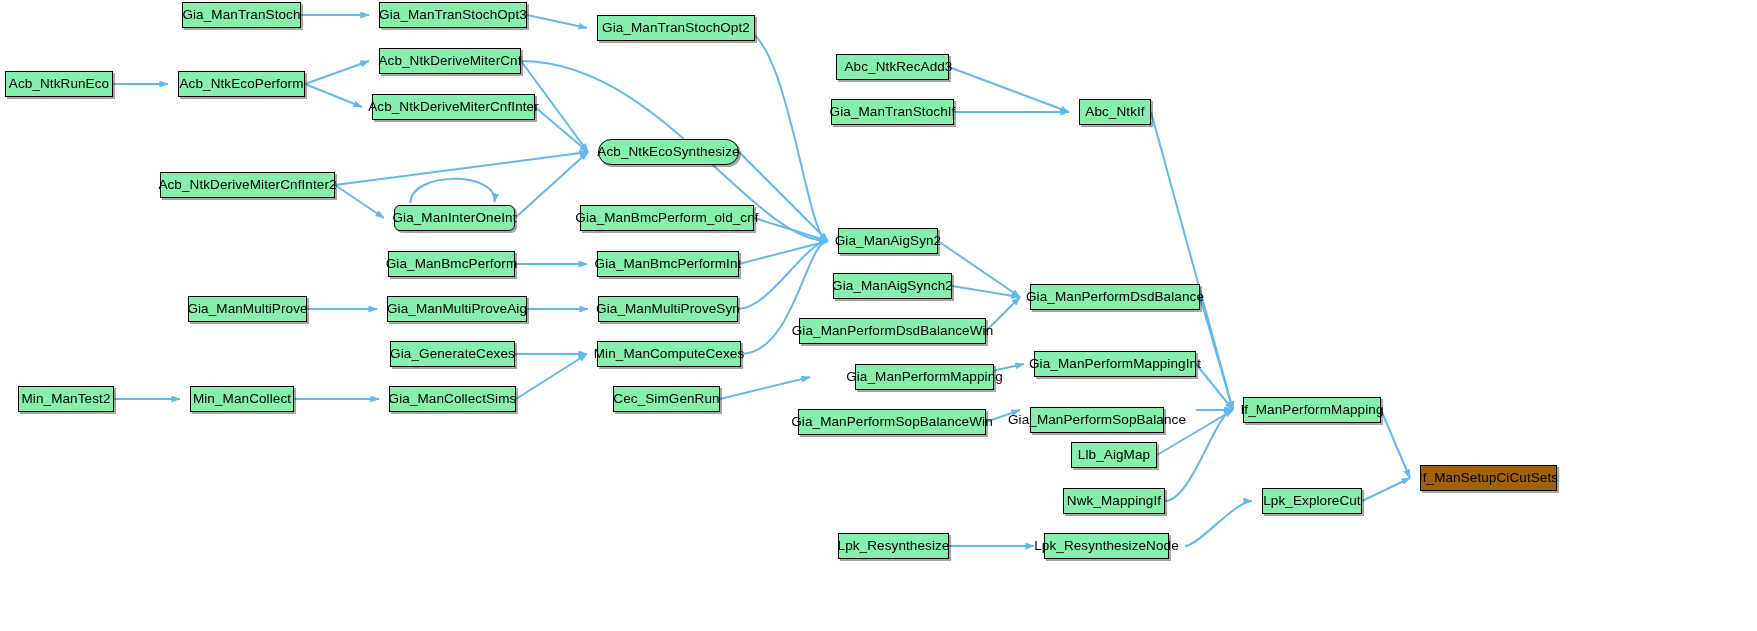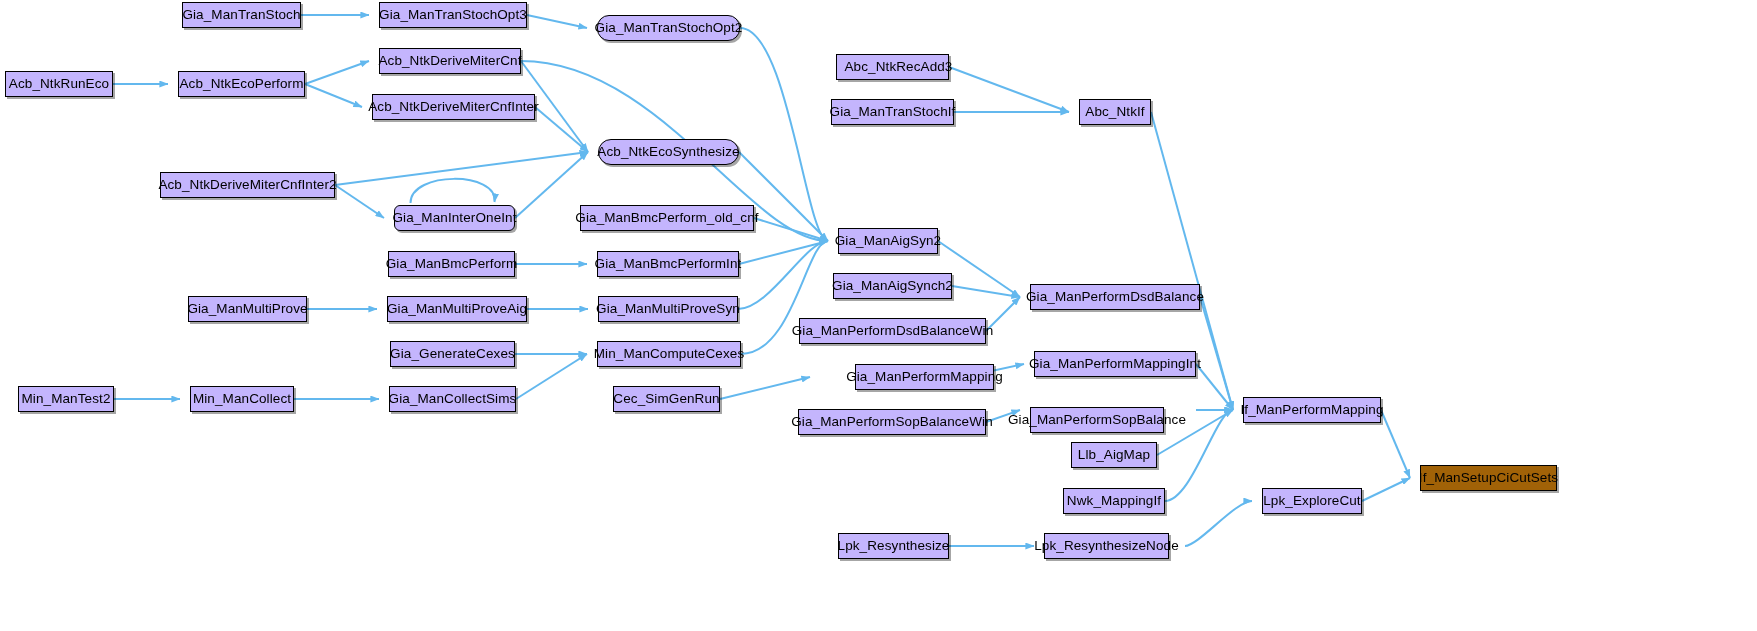--- a/index.html
+++ b/index.html
@@ -1,19 +1,19 @@
 <!DOCTYPE html>
 <html><head>
 <meta charset="utf-8">
 <style>
   html,body{margin:0;padding:0;background:#ffffff;}
   body{width:1757px;height:631px;overflow:hidden;font-family:"Liberation Sans",sans-serif;}
   #graph{position:relative;width:1757px;height:631px;background:#ffffff;}
   svg.edges{position:absolute;left:0;top:0;width:1757px;height:631px;pointer-events:none;}
-  .node{position:absolute;box-sizing:border-box;border:1px solid #000000;background:#c4b5fd;
+  .node{position:absolute;box-sizing:border-box;border:1px solid #000000;background:#86efac;
         box-shadow:2px 2px 0 rgba(0,0,0,0.35);display:flex;align-items:center;justify-content:center;
         font-size:13.5px;color:#000000;white-space:nowrap;height:26px;line-height:26px;letter-spacing:0.1px;}
   .node.hl{background:#a16207;}
   .node span{display:block;padding:0 7px;}
 </style>
 </head>
 <body>
 
 <div id="graph">
   <svg class="edges" id="edge-svg" viewBox="0 0 1757 631">
@@ -68,21 +68,21 @@
         <path d="M 1185 546 C 1198.4 546, 1235.25 501, 1252 501" fill="none" stroke="#63b8ee" stroke-width="2" marker-end="url(#ah)"></path>
       </g>
   </svg>
   <div id="node-layer">
       <div class="node" style="left: 182px; top: 2px; width: 119px;">
         <span>Gia_ManTranStoch</span>
       </div>
       <div class="node" style="left: 379px; top: 2px; width: 148px;">
         <span>Gia_ManTranStochOpt3</span>
       </div>
-      <div class="node" style="left: 597px; top: 15px; width: 143px; border-radius: 12px;">
+      <div class="node" style="left: 597px; top: 15px; width: 158px;">
         <span>Gia_ManTranStochOpt2</span>
       </div>
       <div class="node" style="left: 5px; top: 71px; width: 108px;">
         <span>Acb_NtkRunEco</span>
       </div>
       <div class="node" style="left: 178px; top: 71px; width: 127px;">
         <span>Acb_NtkEcoPerform</span>
       </div>
       <div class="node" style="left: 379px; top: 48px; width: 142px;">
         <span>Acb_NtkDeriveMiterCnf</span>

